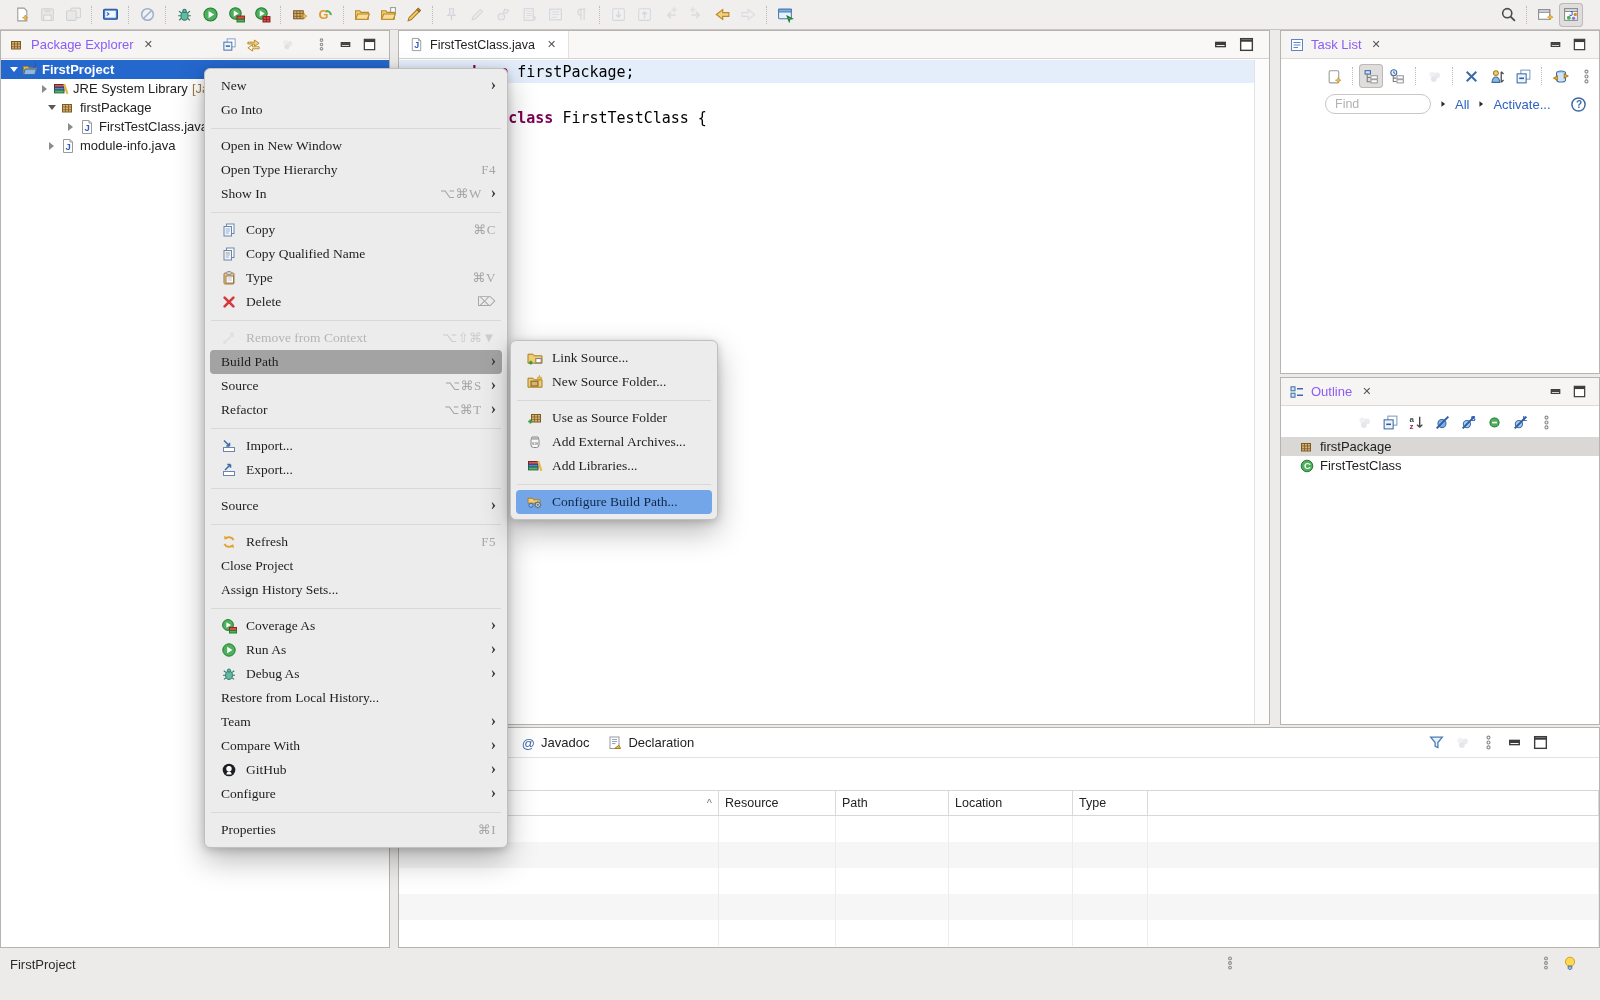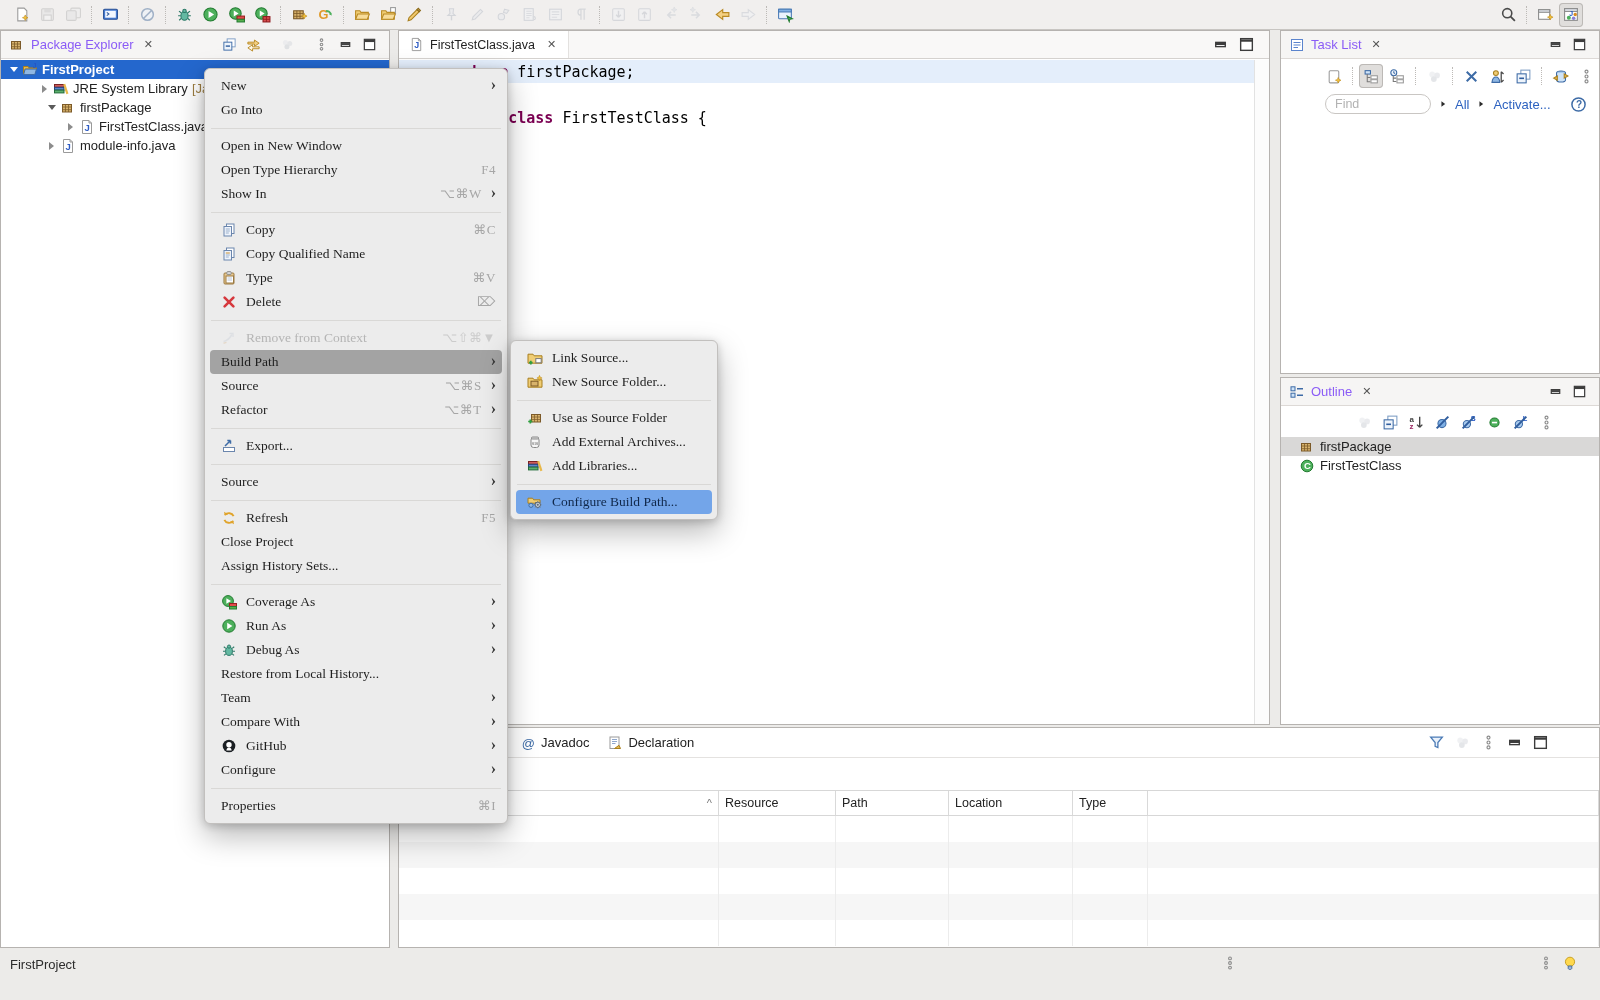--- a/index.html
+++ b/index.html
@@ -932,20 +932,30 @@
       <span class="mlbl">Refactor</span>
       <span class="mspace"></span>
       <span class="msc">⌥⌘T</span>
       <span class="marr">›</span>
     </div>
     <div class="msep"></div>
     <div class="mi">
       <span class="mic">
         <svg viewBox="0 0 16 16">
           <rect x="2.5" y="9.5" width="11" height="4" fill="#fff" stroke="#6b86ad"></rect>
+          <path d="M3 2.5l5.5 5.5M8.5 8V4.8M8.5 8H5.3" stroke="#3d6ba6" stroke-width="1.5" fill="none"></path>
+        </svg>
+      </span>
+      <span class="mlbl">Import...</span>
+      <span class="mspace"></span>
+    </div>
+    <div class="mi">
+      <span class="mic">
+        <svg viewBox="0 0 16 16">
+          <rect x="2.5" y="9.5" width="11" height="4" fill="#fff" stroke="#6b86ad"></rect>
           <path d="M4 8l5.5-5.5M9.5 2.5H6.3M9.5 2.5v3.2" stroke="#3d6ba6" stroke-width="1.5" fill="none"></path>
         </svg>
       </span>
       <span class="mlbl">Export...</span>
       <span class="mspace"></span>
     </div>
     <div class="msep"></div>
     <div class="mi">
       <span class="mlbl">Source</span>
       <span class="mspace"></span>

